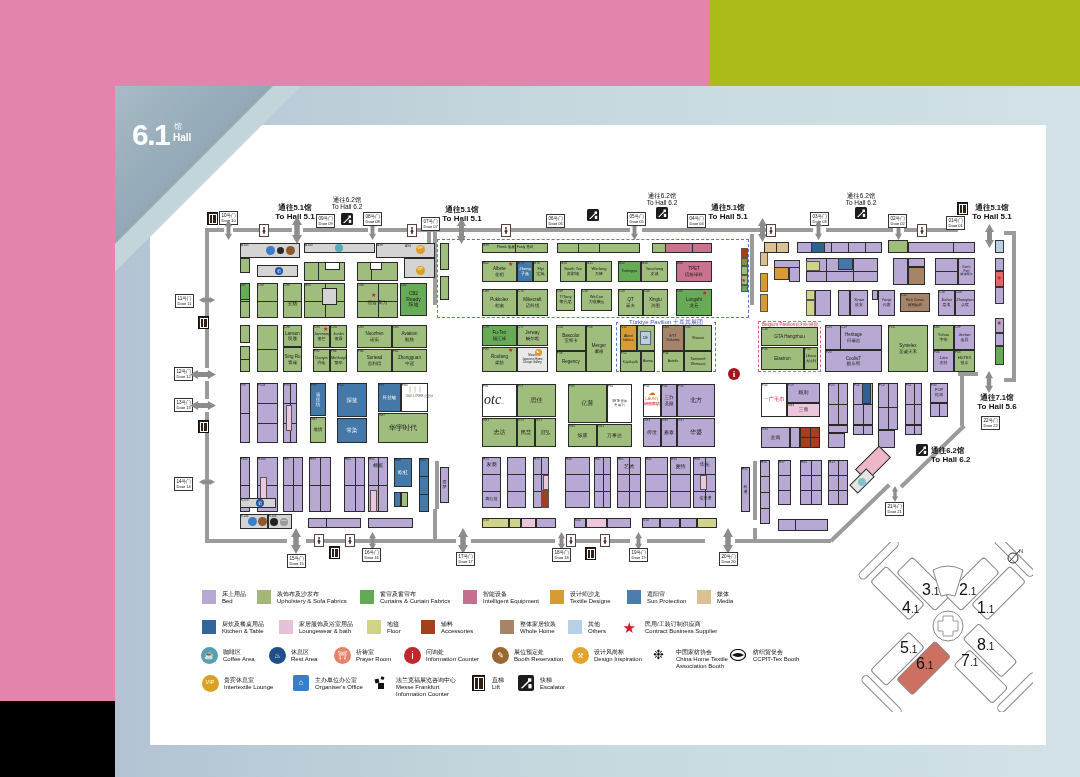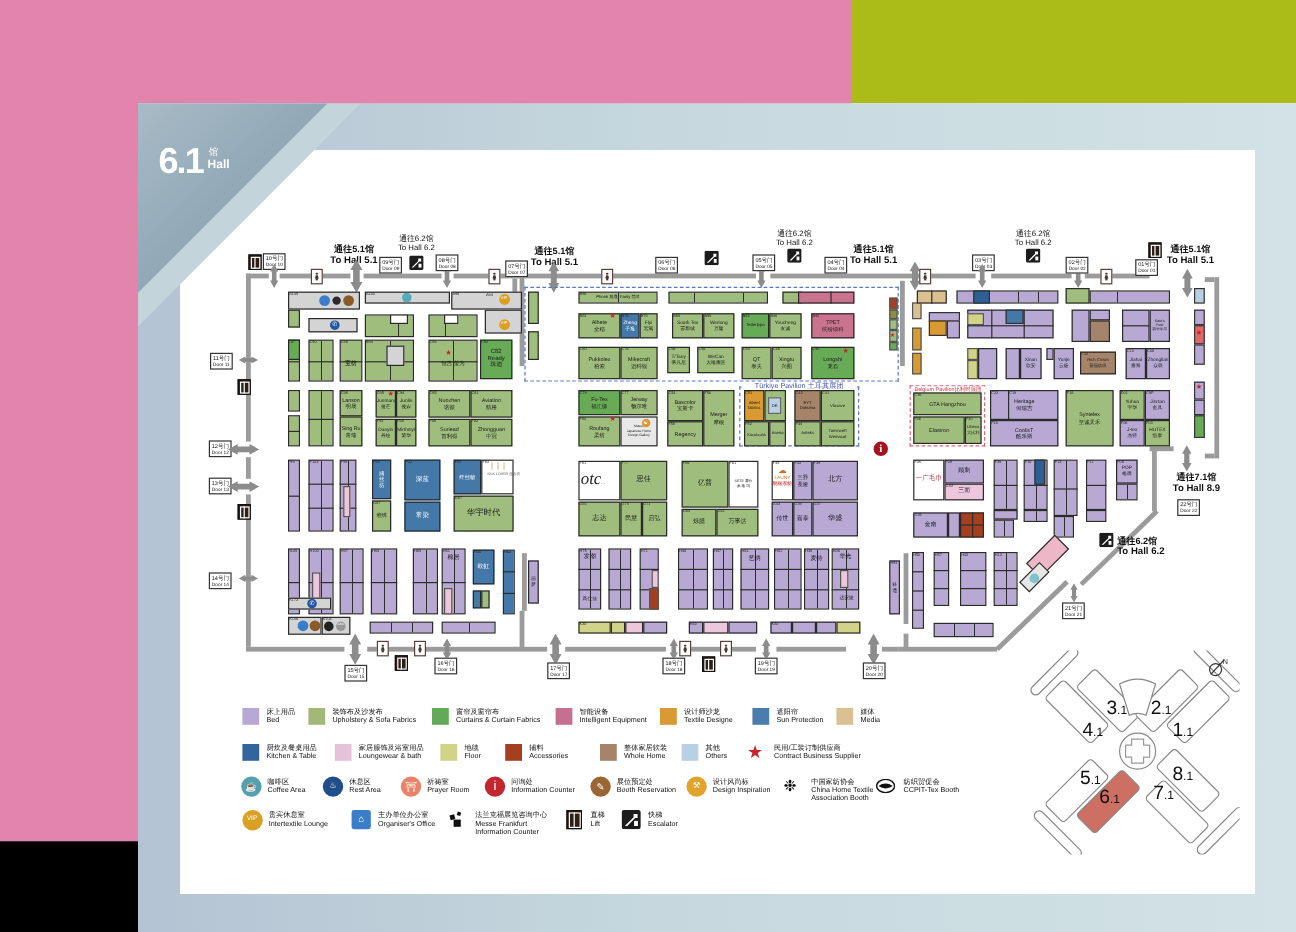--- a/index.html
+++ b/index.html
@@ -296,21 +296,21 @@
 <div class="a t" style="left:931px;top:455px;font-size:8px;color:#111;width:44px;text-align:left;font-weight:bold;line-height:9px;">To Hall 6.2</div>
 <svg class="a" style="left:916px;top:444px;" width="12" height="12" viewBox="0 0 12 12">
     <rect x="0" y="0" width="12" height="12" rx="1.5" fill="#1c1c1c"></rect>
     <path d="M2 10 L7.5 4.5 L7.5 2.5 L10 2.5 L10 5 L8.5 5 L3.5 10 Z" fill="#fff"></path>
     <rect x="7.8" y="6.8" width="2.4" height="3.2" fill="#fff"></rect>
   </svg>
 <svg class="a" style="left:985.0px;top:371.0px;" width="8" height="22" viewBox="0 0 8 22">
     <path fill="#8c8c8c" d="M4.0 0 L8 7.2 L6.2 7.2 L6.2 14.8 L8 14.8 L4.0 22 L0 14.8 L1.8 14.8 L1.8 7.2 L0 7.2 Z"></path>
   </svg>
 <div class="a t" style="left:975px;top:394px;font-size:7.6px;color:#111;width:44px;text-align:center;font-weight:bold;line-height:8.6px;">通往7.1馆</div>
-<div class="a t" style="left:975px;top:402px;font-size:8px;color:#111;width:44px;text-align:center;font-weight:bold;line-height:9px;">To Hall 8.9</div>
+<div class="a t" style="left:975px;top:402px;font-size:8px;color:#111;width:44px;text-align:center;font-weight:bold;line-height:9px;">To Hall 5.6</div>
 <div class="a door" style="left:981px;top:416px;">
     <div>22号门</div>
     <div style="font-size:4px;">Door 22</div>
   </div>
 <div class="a booth" style="left:240px;top:243px;width:60px;height:15px;background:#d4d4d4;border:0.7px solid #2a2a2a;"></div>
 <div class="a cir" style="left:265.5px;top:246.0px;width:9px;height:9px;background:#3a7dc9;"></div>
 <div class="a cir" style="left:276.5px;top:247.0px;width:7px;height:7px;background:#2a2a2a;"></div>
 <div class="a cir" style="left:285.5px;top:246.0px;width:9px;height:9px;background:#8a5b28;"></div>
 <div class="a booth" style="left:240px;top:258px;width:10px;height:15px;background:#9fbe7d;border:0.7px solid #2a2a2a;"></div>
 <div class="a booth" style="left:257px;top:265px;width:41px;height:12px;background:#d4d4d4;border:0.7px solid #2a2a2a;"></div>

